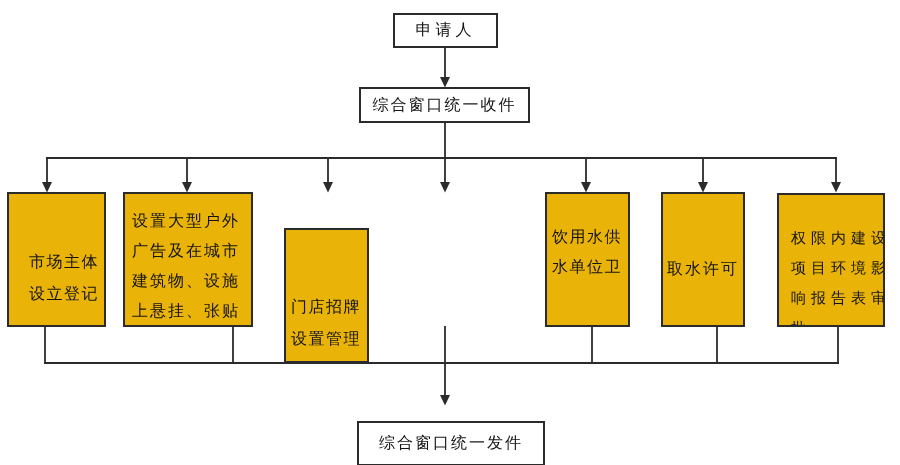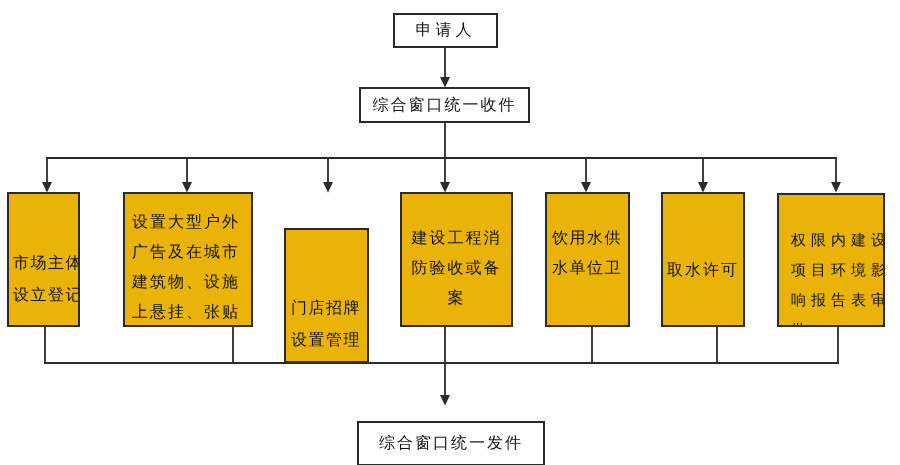--- a/index.html
+++ b/index.html
@@ -1,21 +1,21 @@
 <!DOCTYPE html>
 <html><head>
 <meta charset="utf-8">
 <style>
   html, body { margin: 0; padding: 0; background: #ffffff; }
   .canvas {
     position: relative;
     width: 900px;
     height: 465px;
     background: #ffffff;
-    font-family: Liberation Sans, sans-serif;
+    font-family: Liberation Mono, monospace;
     color: #141414;
     overflow: hidden;
   }
   .connectors {
     position: absolute;
     left: 0; top: 0;
     width: 900px; height: 465px;
     pointer-events: none;
   }
   .node {
@@ -38,21 +38,21 @@
     top: 192px;
     height: 135px;
     box-sizing: border-box;
     border: 2px solid #2b2b2b;
     background: #eab308;
     overflow: hidden;
     font-size: 16px;
   }
   .branch .tl { line-height: 32px; white-space: nowrap; }
 
-  .b1 { left: 7px;   width: 73px;  padding: 53px 0 0 4px; letter-spacing: 1.5px; }
+  .b1 { left: 7px;   width: 99px;  padding: 53px 0 0 20px; letter-spacing: 1.5px; }
   .b2 { left: 123px; width: 130px; padding: 13px 0 0 7px; letter-spacing: 2px; }
   .b2 .tl { line-height: 30px; }
   .b3 { left: 284px; width: 85px;  padding: 62px 0 0 5px; letter-spacing: 1.5px; margin-top: 36px; }
   .b4 { left: 400px; width: 113px; padding-top: 29px; text-align: center; letter-spacing: 2px; }
   .b4 .tl { line-height: 30px; }
   .b5 { left: 545px; width: 85px;  padding: 29px 16px 0 5px; letter-spacing: 1.5px; }
   .b5 .tl { line-height: 30px; }
   .b6 { left: 661px; width: 84px;  padding-top: 60px; text-align: center; letter-spacing: 2px; }
   .b7 { left: 777px; top: 193px; height: 134px; width: 108px; padding: 30px 0 0 12px; letter-spacing: 5px; font-size: 15px; }
   .b7 .tl { line-height: 30px; }
@@ -121,25 +121,20 @@
     <div class="tl">广告及在城市</div>
     <div class="tl">建筑物、设施</div>
     <div class="tl">上悬挂、张贴</div>
   </div>
 
   <div class="branch b3">
     <div class="tl">门店招牌</div>
     <div class="tl">设置管理</div>
   </div>
 
-  <div class="branch b4">
-    <div class="tl">建设工程消</div>
-    <div class="tl">防验收或备</div>
-    <div class="tl">案</div>
-  </div>
 
   <div class="branch b5">
     <div class="tl">饮用水供</div>
     <div class="tl">水单位卫</div>
   </div>
 
   <div class="branch b6">
     <div class="tl">取水许可</div>
   </div>
 

